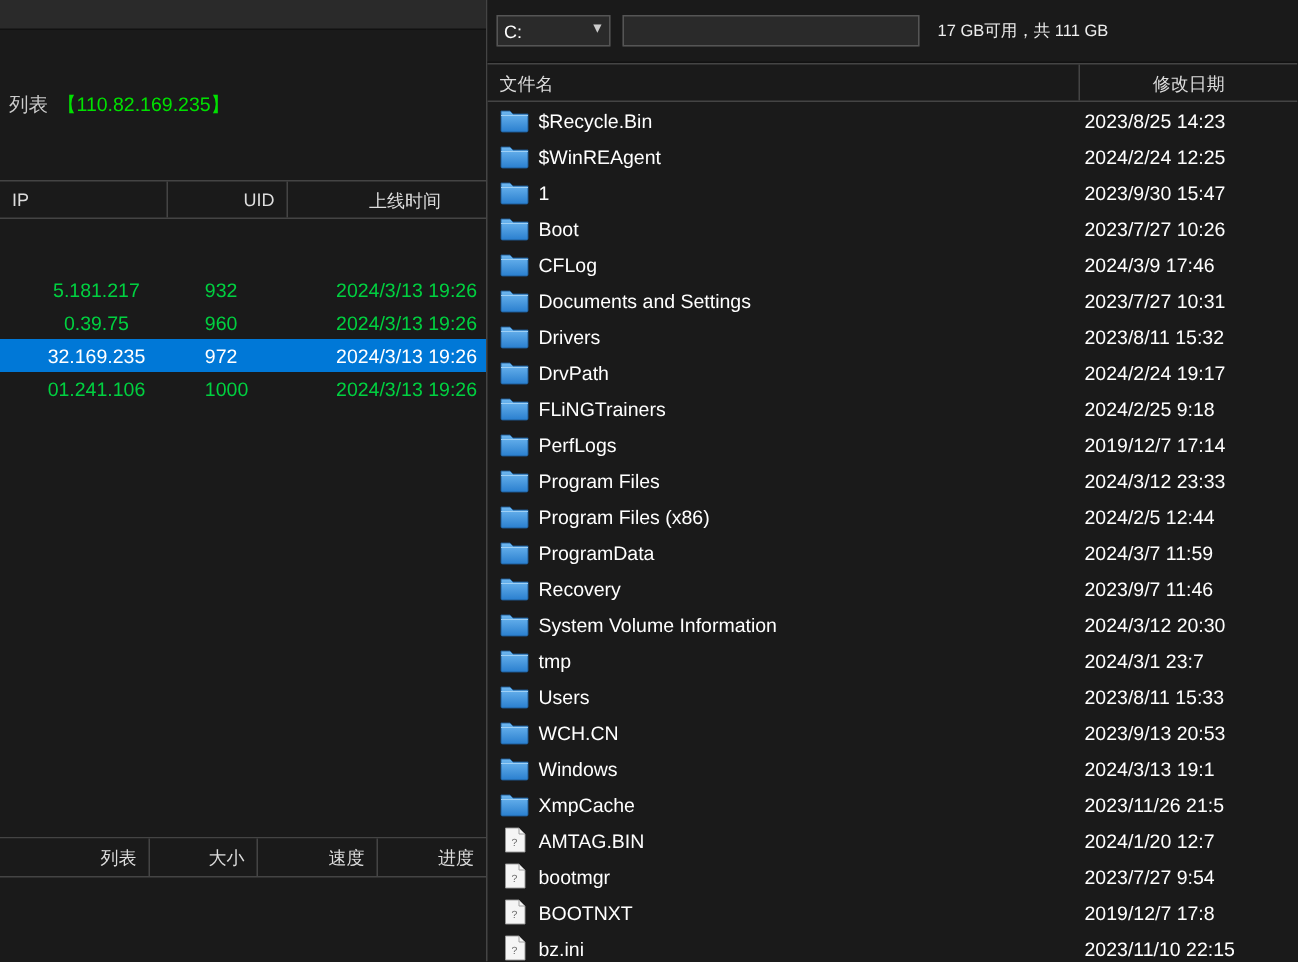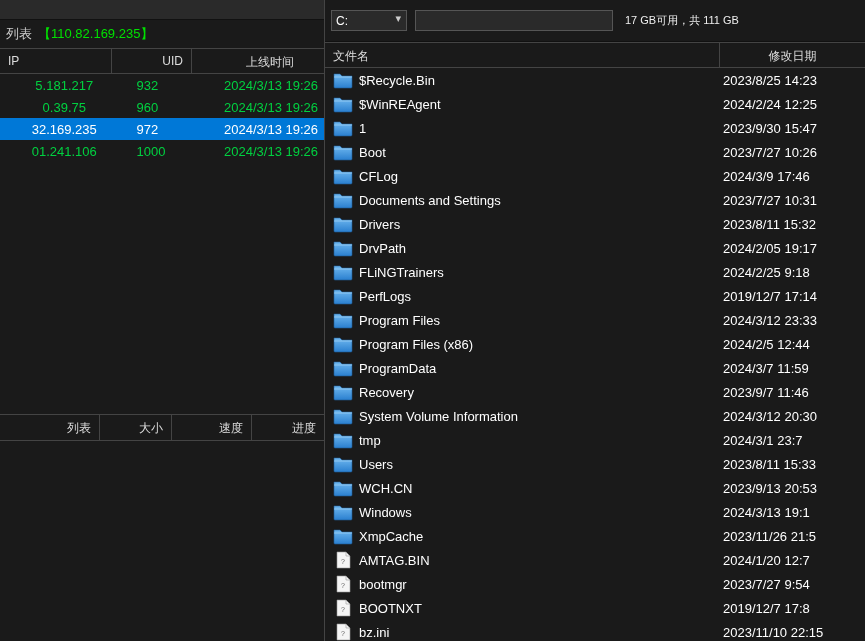--- a/index.html
+++ b/index.html
@@ -14,20 +14,21 @@
   }
   .container {
     display: flex;
     height: 100%;
   }
   .left-panel {
     width: 325px;
     display: flex;
     flex-direction: column;
     border-right: 1px solid #444;
+    gap: 36px;
   }
   .right-panel {
     flex: 1;
     display: flex;
     flex-direction: column;
   }
   .topbar {
     background: #2a2a2a;
     border-bottom: 1px solid #111;
     height: 20px;
@@ -338,21 +339,21 @@
           <span class="fname">Drivers</span>
           <span class="fdate">2023/8/11 15:32</span>
         </div>
         <div class="file-row">
           <span class="icon">
             <svg width="20" height="18">
               <use href="#ico-folder"></use>
             </svg>
           </span>
           <span class="fname">DrvPath</span>
-          <span class="fdate">2024/2/05 19:17</span>
+          <span class="fdate">2024/2/24 19:17</span>
         </div>
         <div class="file-row">
           <span class="icon">
             <svg width="20" height="18">
               <use href="#ico-folder"></use>
             </svg>
           </span>
           <span class="fname">FLiNGTrainers</span>
           <span class="fdate">2024/2/25 9:18</span>
         </div>

